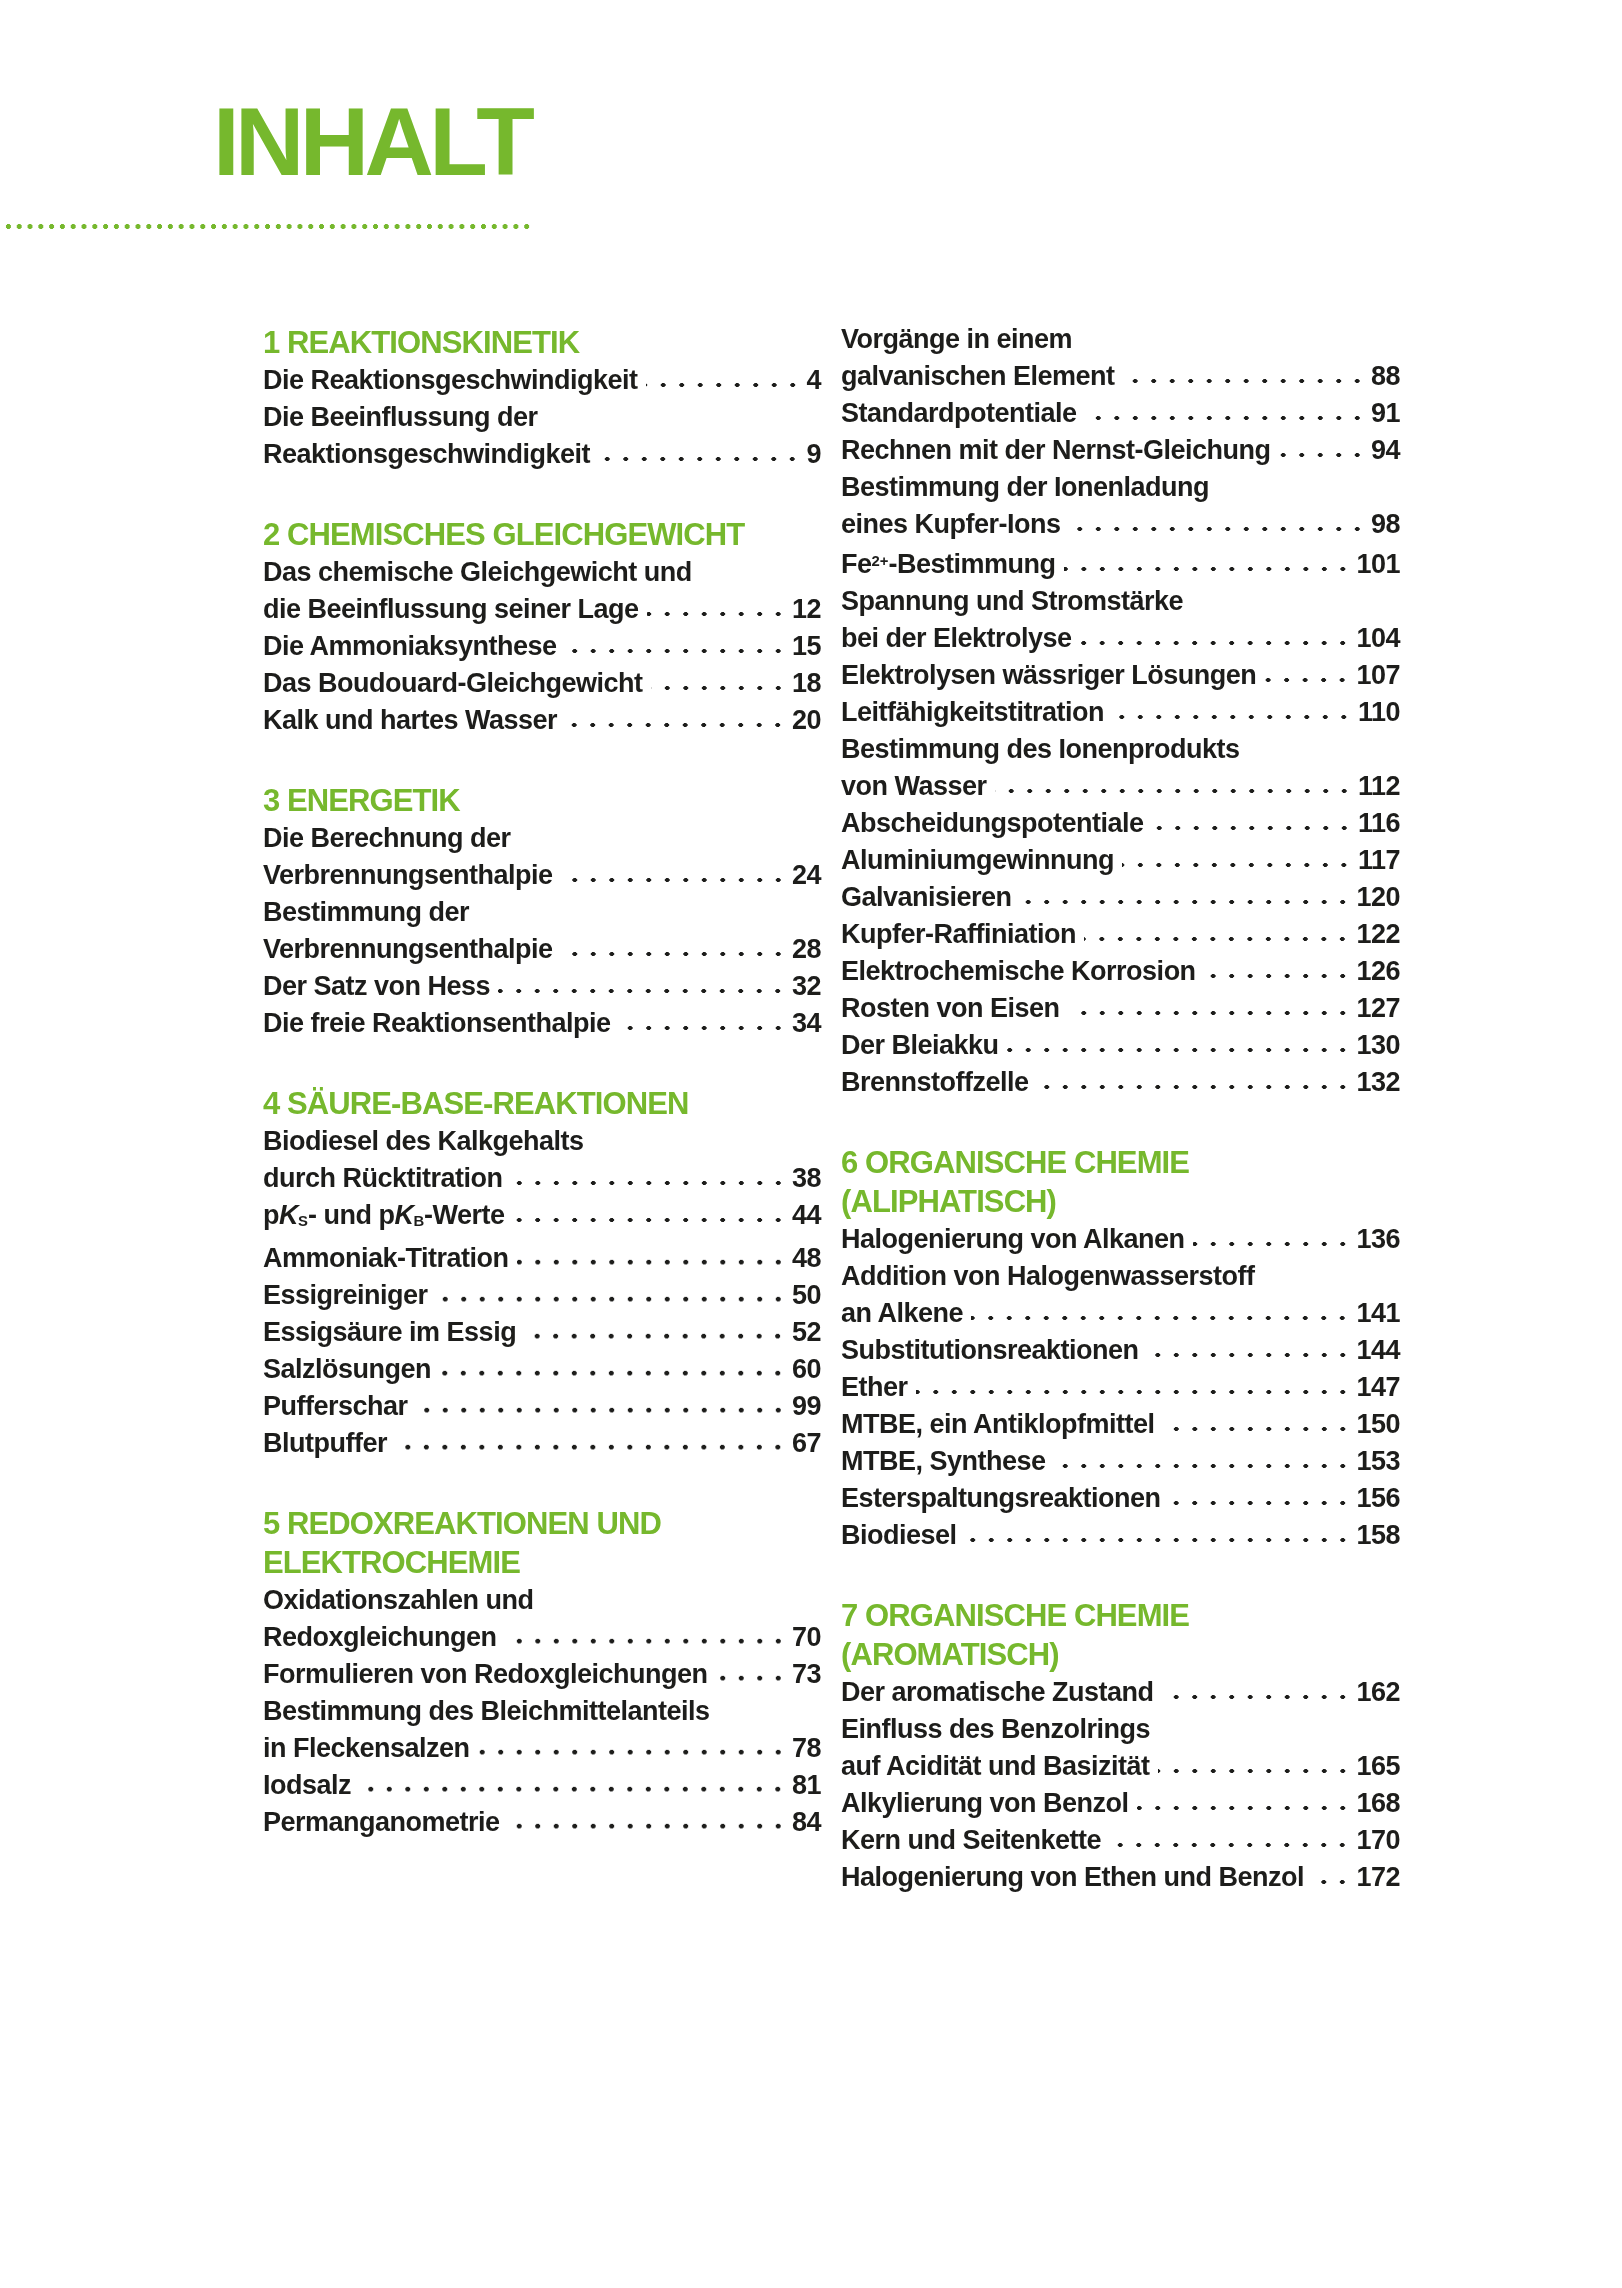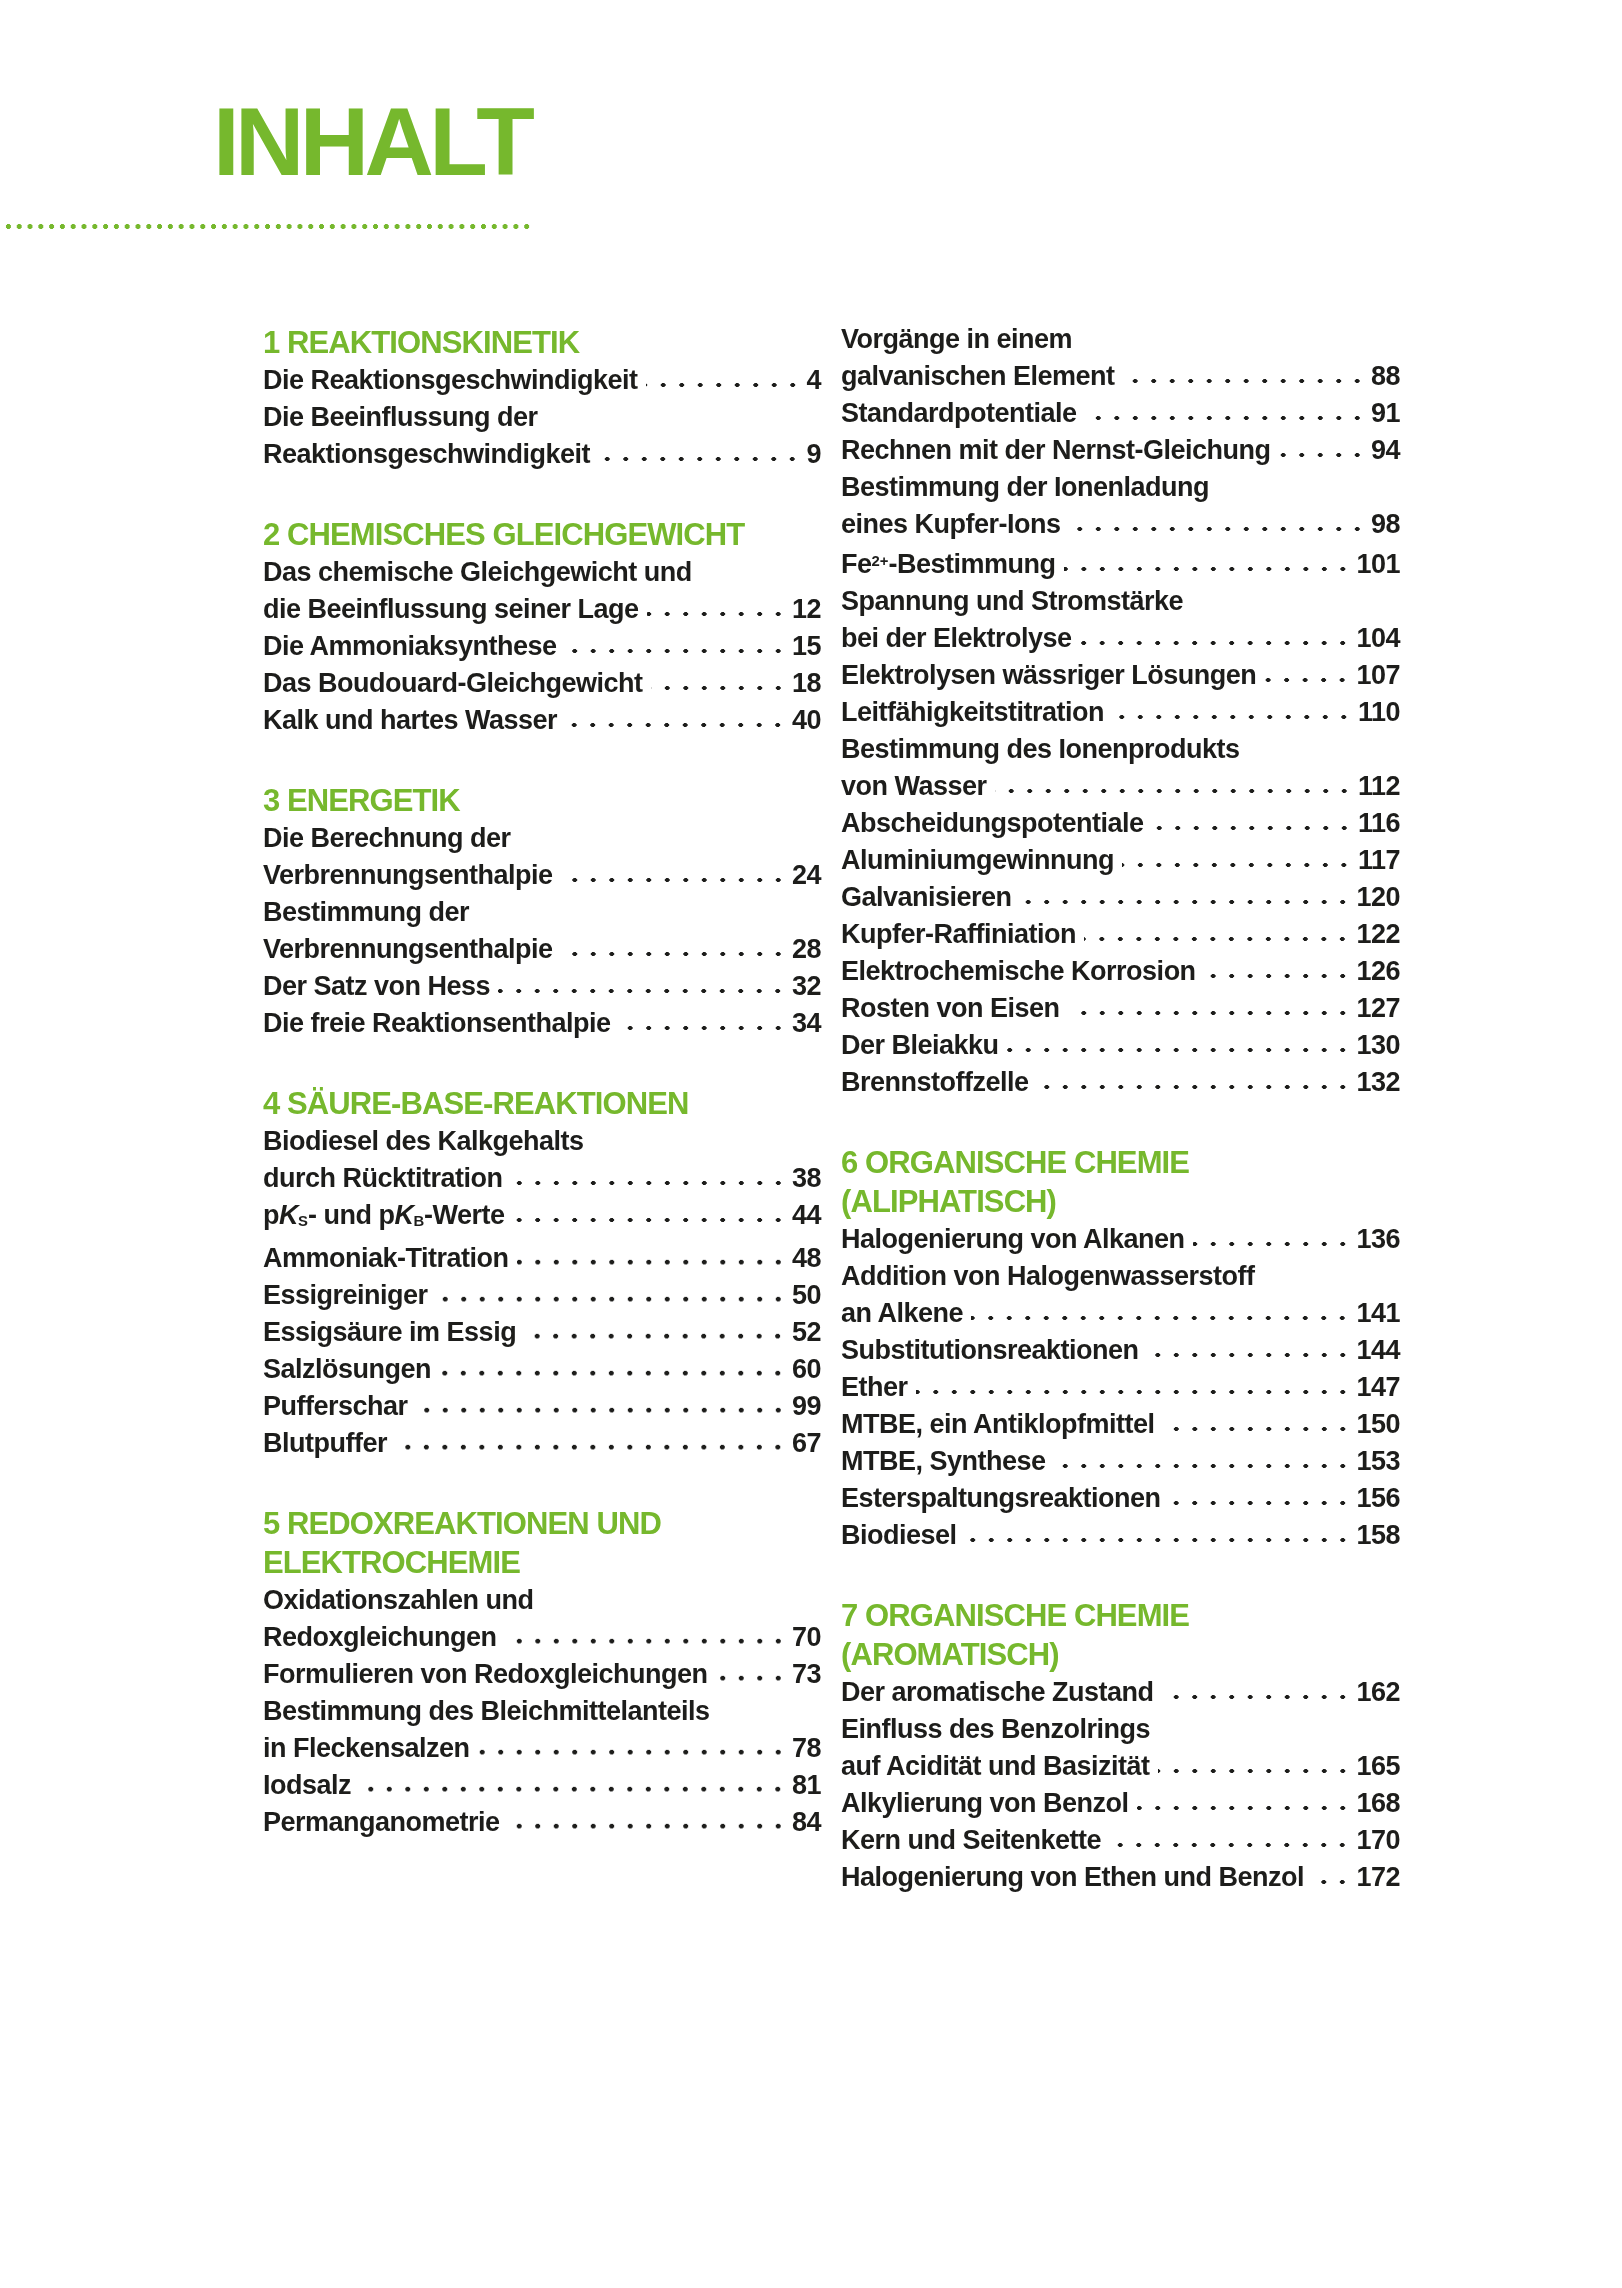--- a/index.html
+++ b/index.html
@@ -84,21 +84,21 @@
           <span class="num">15</span>
         </div>
         <div class="row">
           <span class="label">Das Boudouard-Gleichgewicht</span>
           <span class="dots"></span>
           <span class="num">18</span>
         </div>
         <div class="row">
           <span class="label">Kalk und hartes Wasser</span>
           <span class="dots"></span>
-          <span class="num">40</span>
+          <span class="num">20</span>
         </div>
       </section>
       <section class="toc-section">
         <div class="heading">3 ENERGETIK</div>
         <div class="row">
           <span class="label">Die Berechnung der</span>
         </div>
         <div class="row">
           <span class="label">Verbrennungsenthalpie</span>
           <span class="dots"></span>

